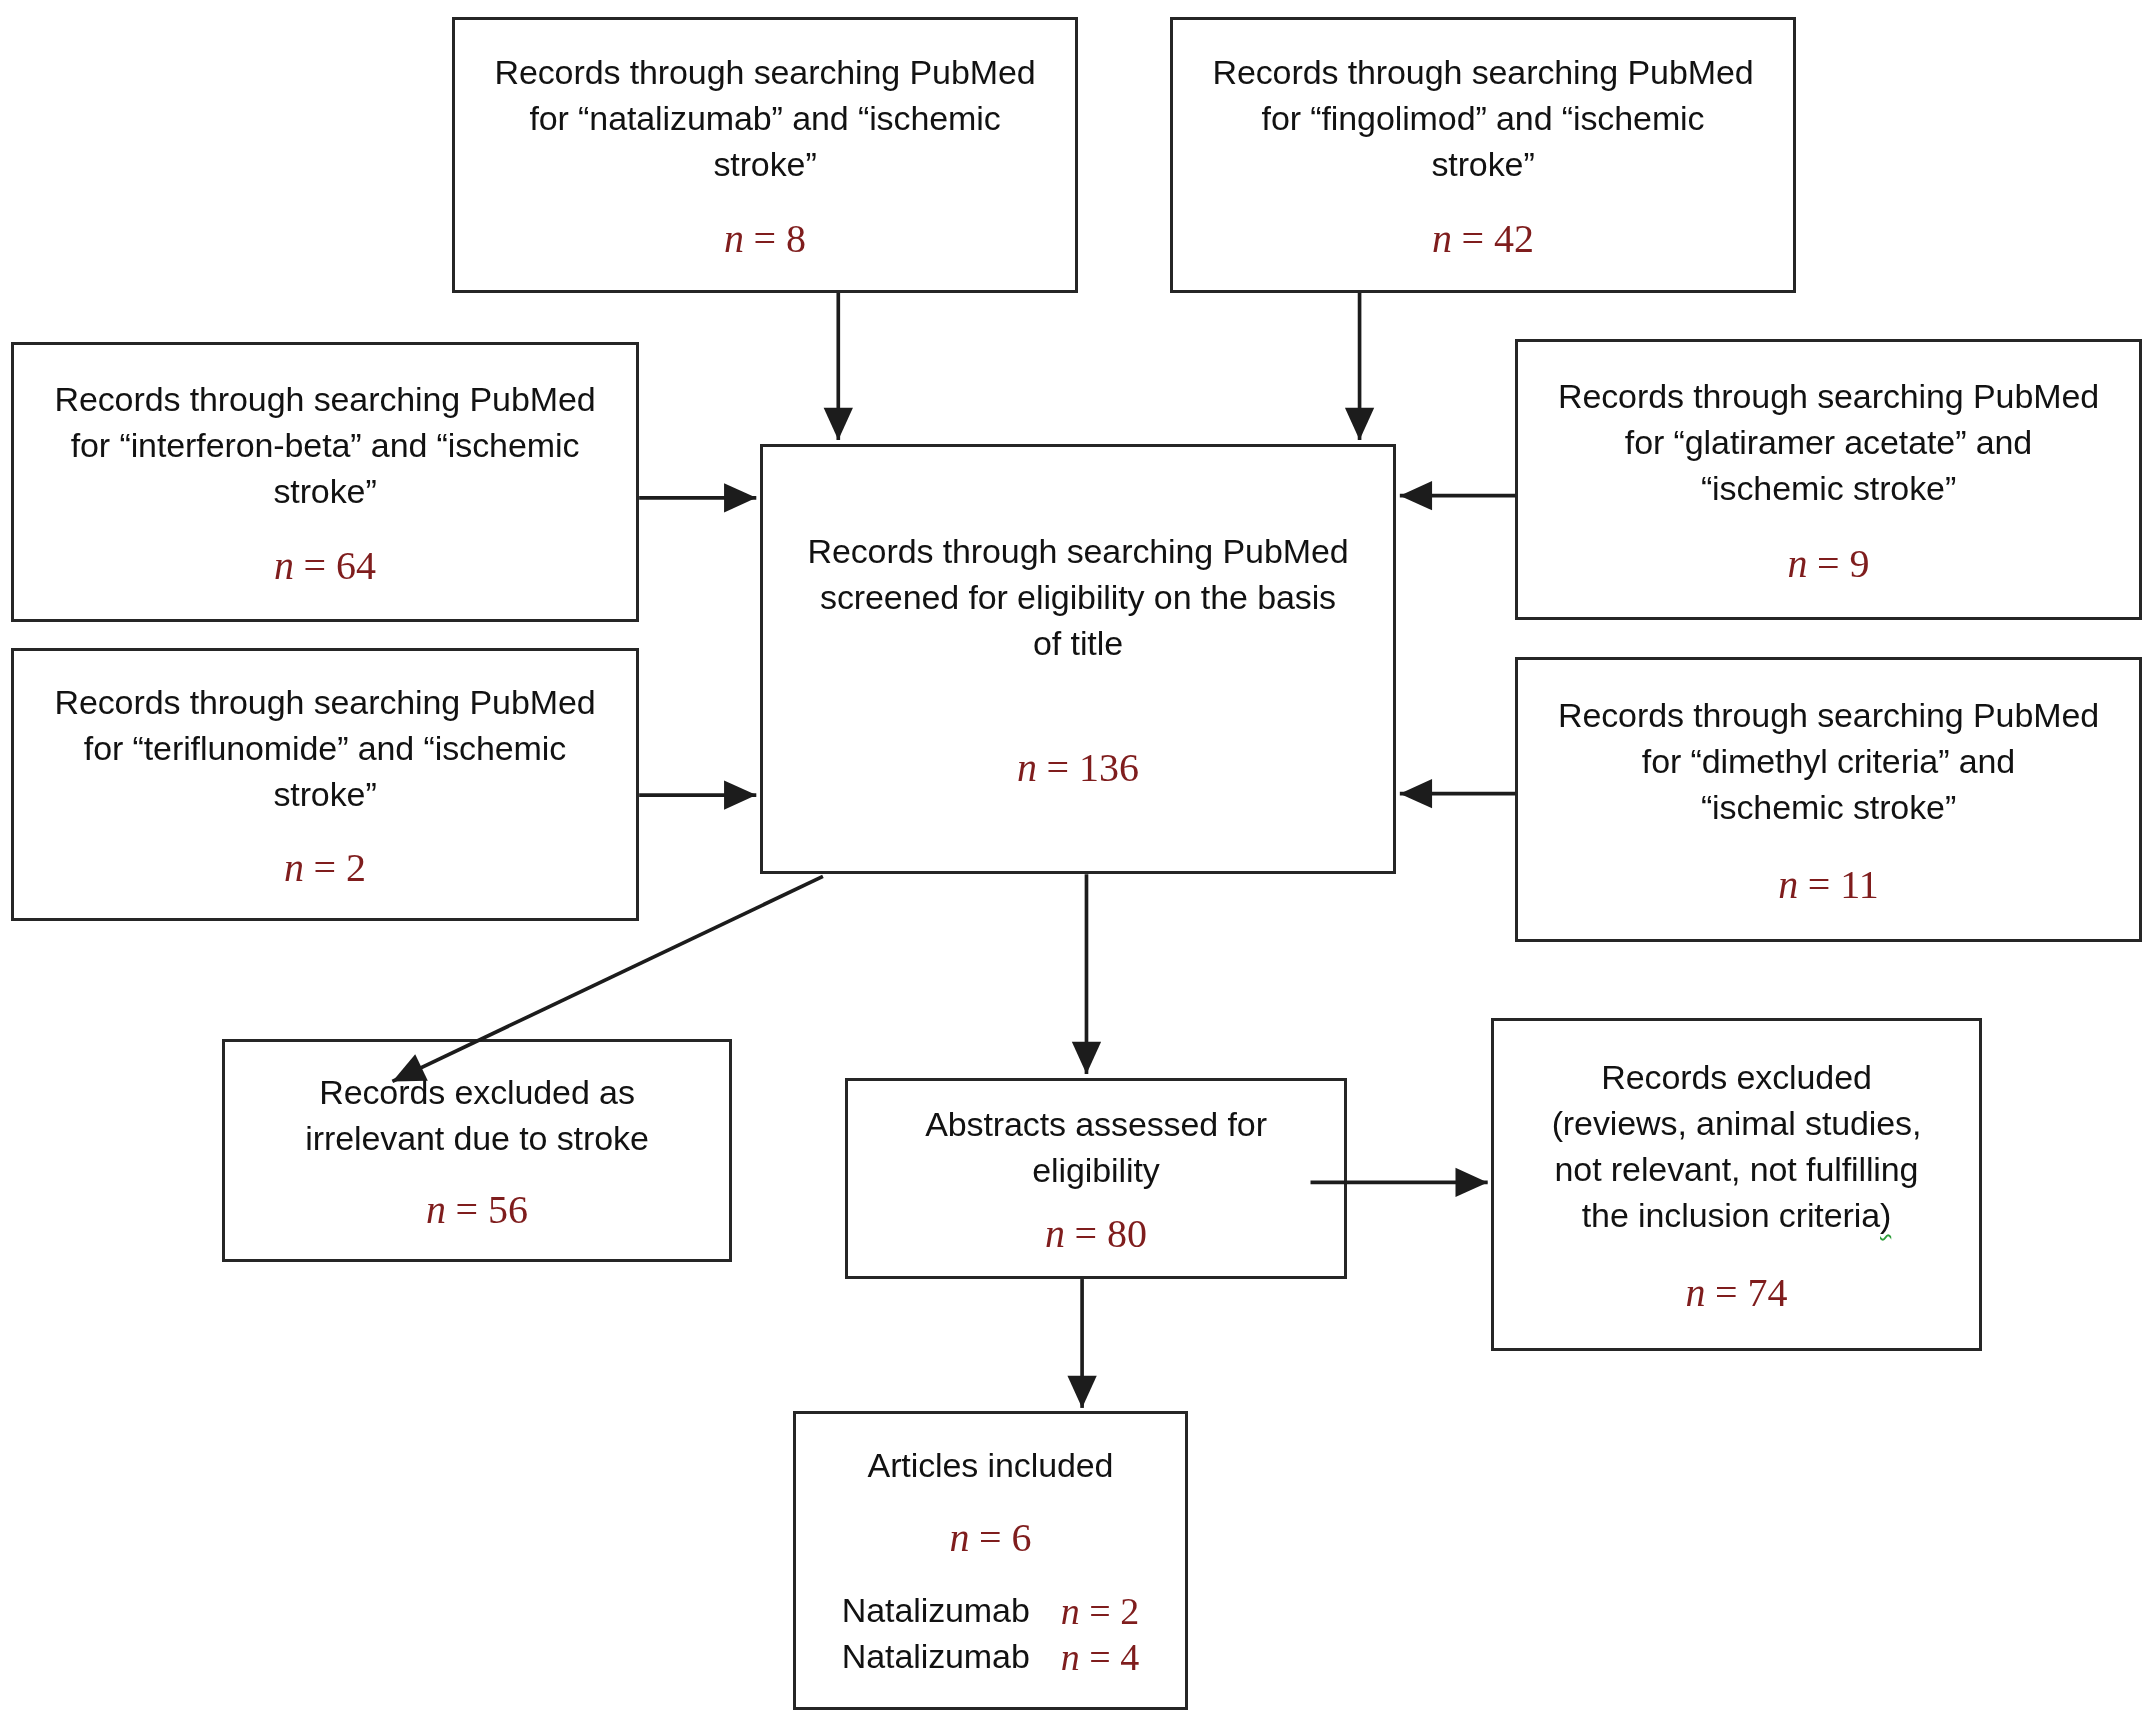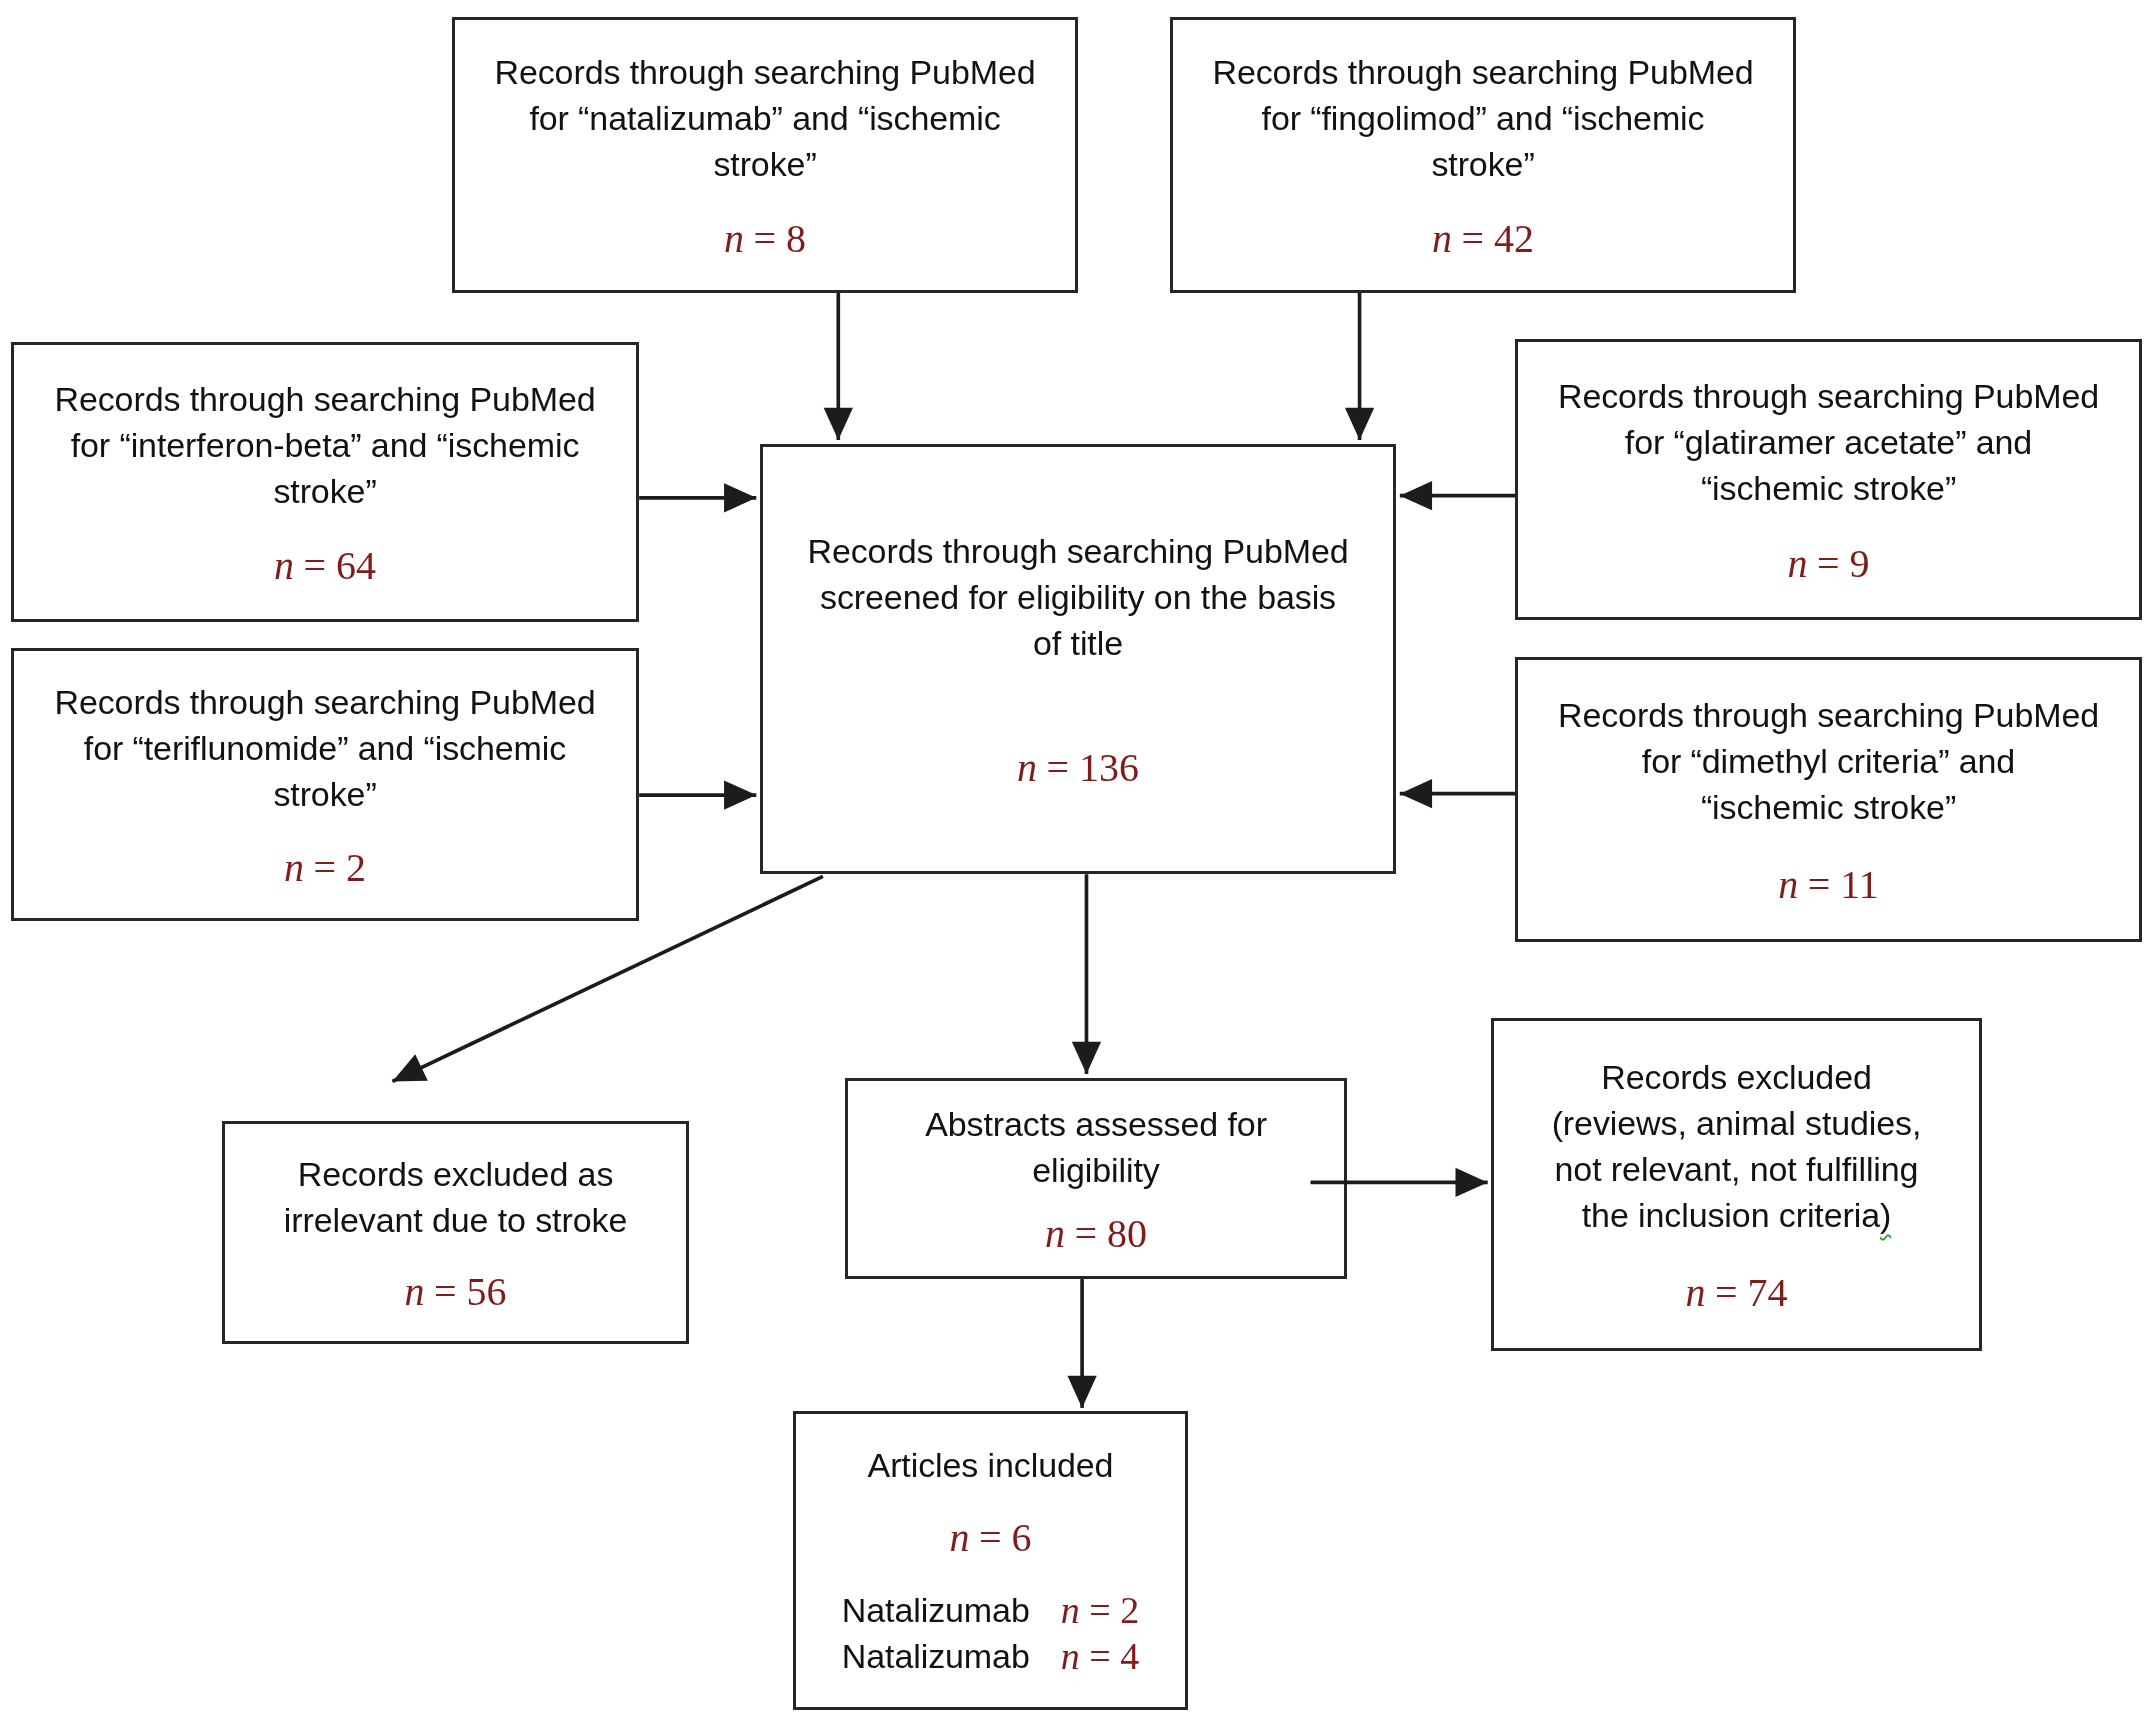--- a/index.html
+++ b/index.html
@@ -36,21 +36,21 @@
     font-family:"Liberation Serif",serif;
     font-size:40px;
     line-height:44px;
     color:#7f1d1d;
     white-space:nowrap;
   }
   .nvar{font-style:italic;}
   .neq{margin-left:9.5px;}
   .drugrow{
     display:flex;
-    align-items:center;
+    align-items:flex-end;
     gap:31px;
   }
   .drugrow .nrow{font-size:38px;}
   .squiggle{
     text-decoration-line:underline;
     text-decoration-style:wavy;
     text-decoration-color:#2e9e3a;
     text-decoration-thickness:2.2px;
     text-underline-offset:7.3px;
   }
@@ -126,21 +126,21 @@
 
   <div class="box" style="left:760px;top:444px;width:636px;height:430px">
     <div class="lines">
       <div class="line">Records through searching PubMed</div>
       <div class="line">screened for eligibility on the basis</div>
       <div class="line">of title</div>
     </div>
     <div class="nrow"><span class="nvar">n</span><span class="neq">= 136</span></div>
   </div>
 
-  <div class="box" style="left:222px;top:1121px;width:467px;height:223px">
+  <div class="box" style="left:222px;top:1039px;width:510px;height:223px">
     <div class="lines">
       <div class="line">Records excluded as</div>
       <div class="line">irrelevant due to stroke</div>
     </div>
     <div class="nrow"><span class="nvar">n</span><span class="neq">= 56</span></div>
   </div>
 
   <div class="box" style="left:845px;top:1078px;width:502px;height:201px">
     <div class="lines">
       <div class="line">Abstracts assessed for</div>

